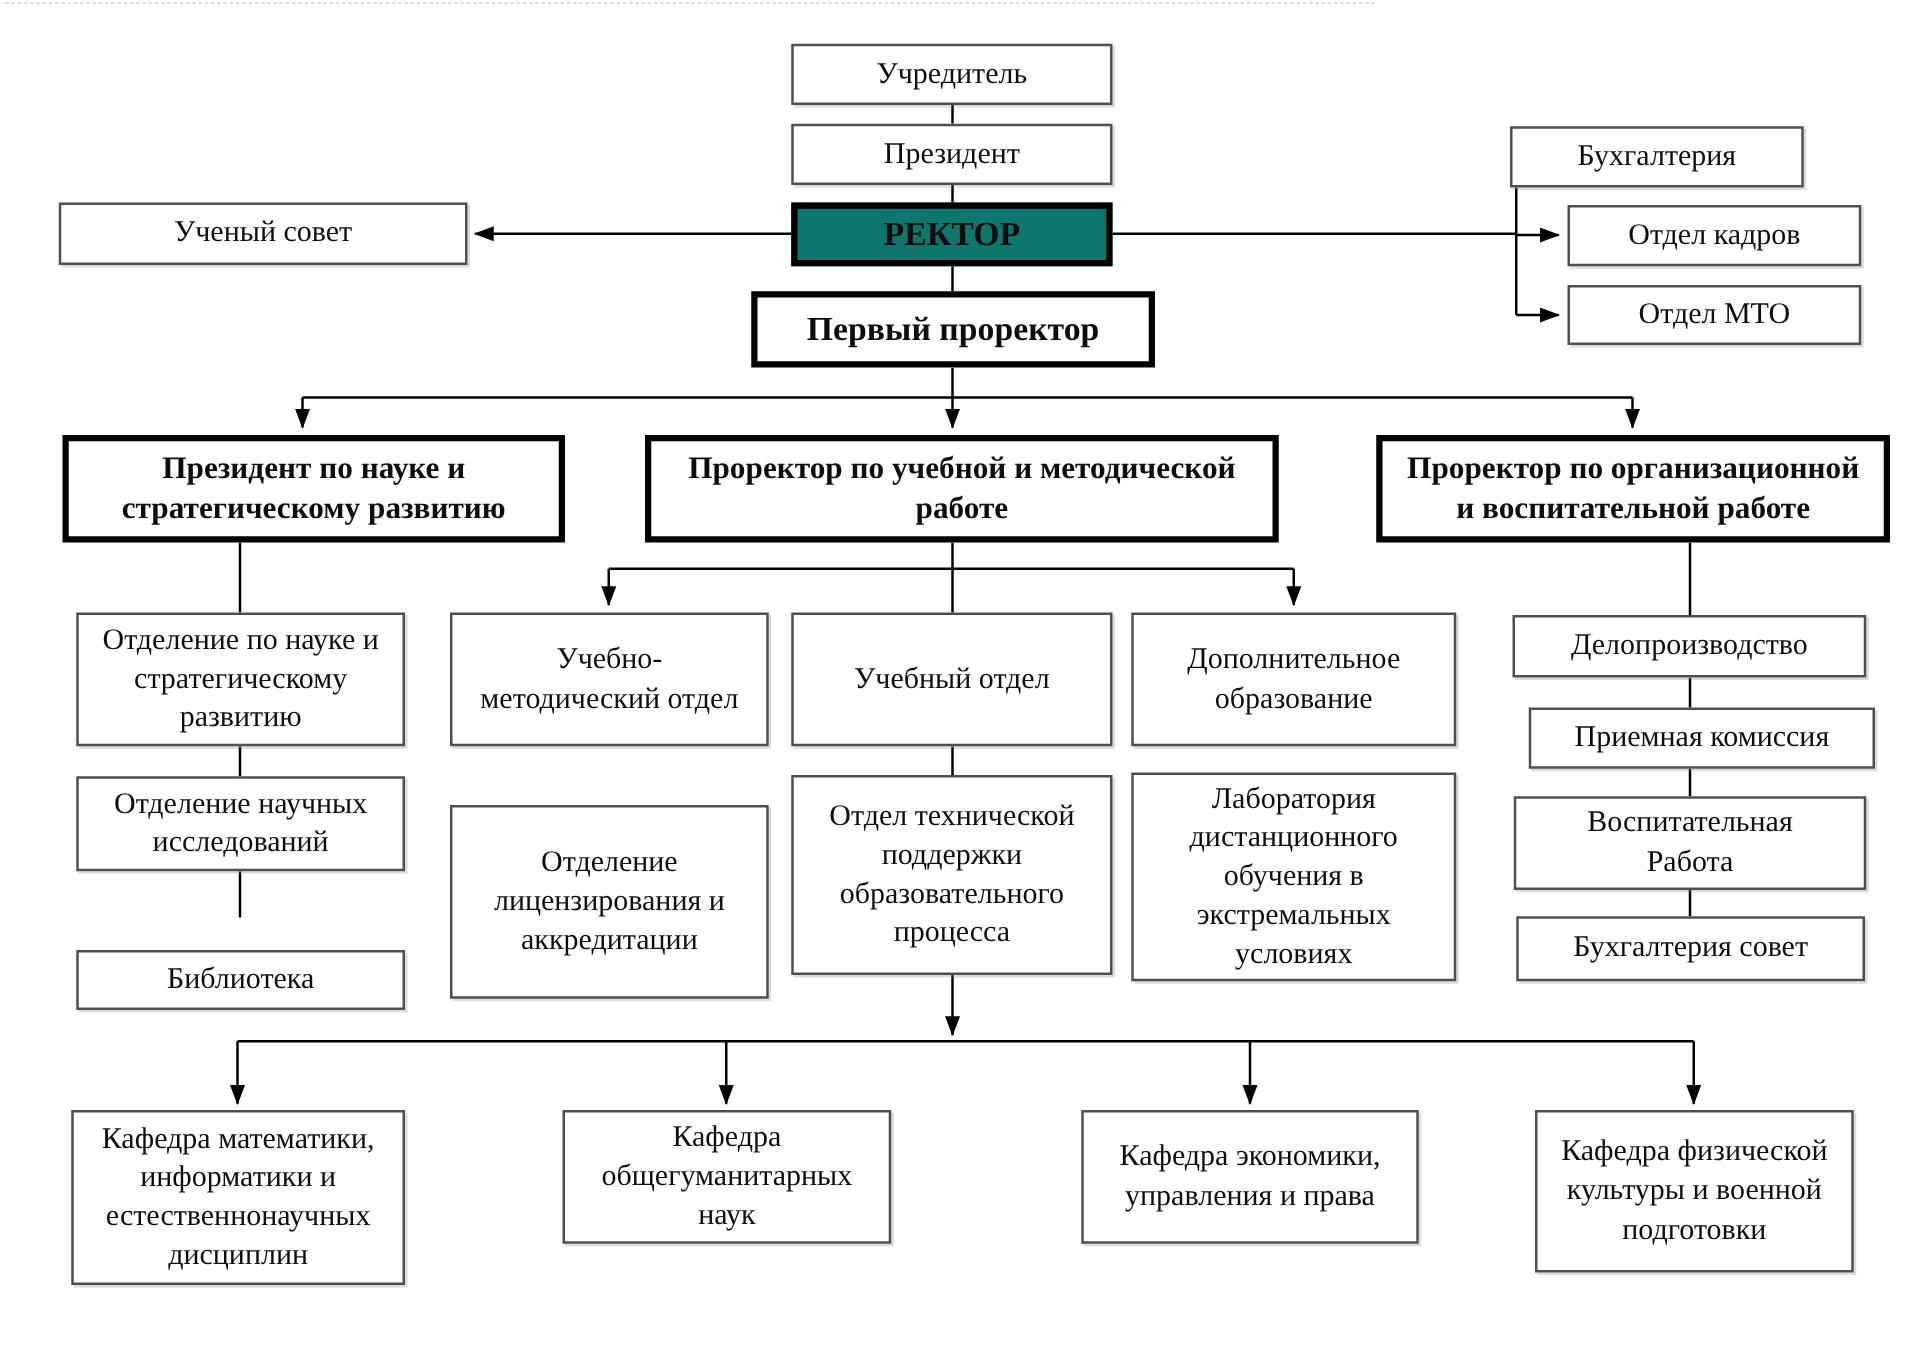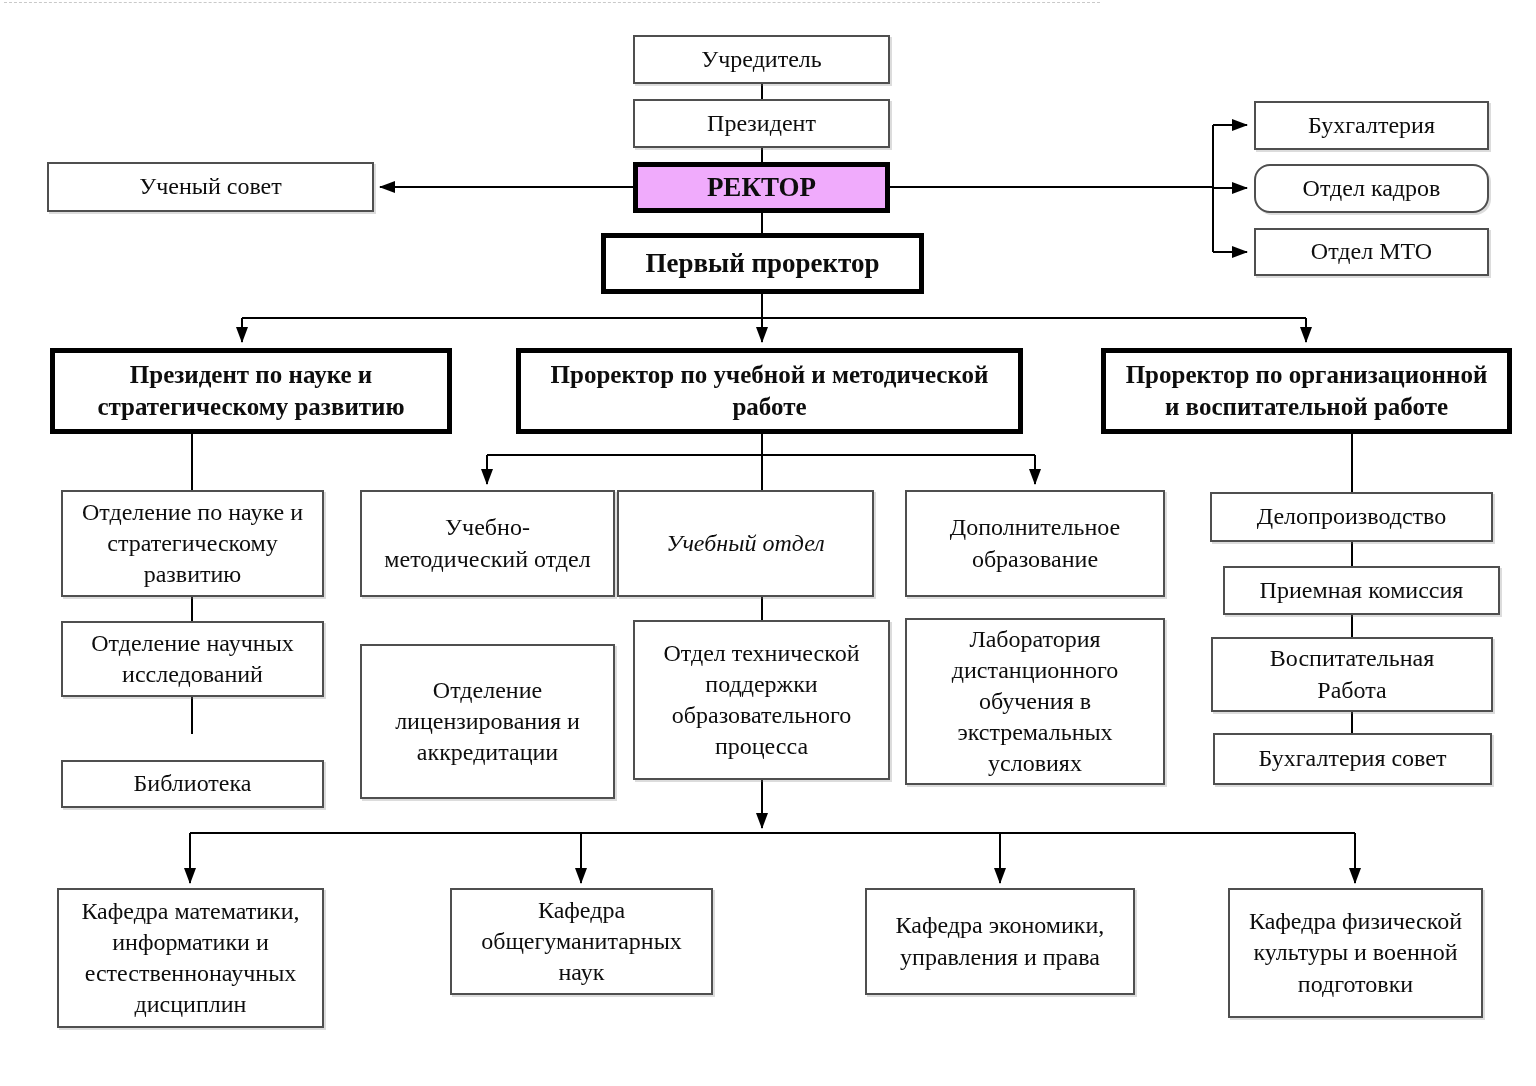--- a/index.html
+++ b/index.html
@@ -25,21 +25,21 @@
     padding:4px 10px;
     white-space:pre-line;
   }
   .node.bold{
     border:5px solid #000000;
     box-shadow:none;
     font-weight:700;
     font-size:25px;
   }
   .node.hd{font-size:27px;}
-  .node.rector{background:#f0abfc;}
+  .node.rector{background:#0f766e;}
   .scanline{
     position:absolute;left:4px;top:2px;width:1096px;height:0;
     border-top:1px dashed #c9c9c9;z-index:0;
   }
 </style>
 </head>
 <body>
 
 <div class="canvas">
 
@@ -109,43 +109,43 @@
         <line x1="1352" y1="712" x2="1352" y2="735"></line>
       </g>
     </g>
   </svg>
 
   <div class="node" style="left:633px;top:35px;width:257px;height:49px;">Учредитель</div>
   <div class="node" style="left:633px;top:99px;width:257px;height:49px;">Президент</div>
   <div class="node bold hd rector" style="left:633px;top:162px;width:257px;height:51px;">РЕКТОР</div>
   <div class="node" style="left:47px;top:162px;width:327px;height:50px;">Ученый совет</div>
 
-  <div class="node" style="left:1254px;top:101px;width:235px;height:49px;">Бухгалтерия</div>
-  <div class="node" style="left:1254px;top:164px;width:235px;height:49px;border-radius:16px;">Отдел кадров</div>
+  <div class="node" style="left:1208px;top:101px;width:235px;height:49px;">Бухгалтерия</div>
+  <div class="node" style="left:1254px;top:164px;width:235px;height:49px;">Отдел кадров</div>
   <div class="node" style="left:1254px;top:228px;width:235px;height:48px;">Отдел МТО</div>
 
   <div class="node bold hd" style="left:601px;top:233px;width:323px;height:61px;">Первый проректор</div>
 
   <div class="node bold" style="left:50px;top:348px;width:402px;height:86px;">Президент по науке и
 стратегическому развитию</div>
   <div class="node bold" style="left:516px;top:348px;width:507px;height:86px;">Проректор по учебной и методической
 работе</div>
   <div class="node bold" style="left:1101px;top:348px;width:411px;height:86px;">Проректор по организационной
 и воспитательной работе</div>
 
   <div class="node" style="left:61px;top:490px;width:263px;height:107px;">Отделение по науке и
 стратегическому
 развитию</div>
   <div class="node" style="left:61px;top:621px;width:263px;height:76px;">Отделение научных
 исследований</div>
   <div class="node" style="left:61px;top:760px;width:263px;height:48px;">Библиотека</div>
 
   <div class="node" style="left:360px;top:490px;width:255px;height:107px;">Учебно-
 методический отдел</div>
-  <div class="node" style="left:617px;top:490px;width:257px;height:107px;font-style:italic;">Учебный отдел</div>
+  <div class="node" style="left:633px;top:490px;width:257px;height:107px;">Учебный отдел</div>
   <div class="node" style="left:905px;top:490px;width:260px;height:107px;">Дополнительное
 образование</div>
 
   <div class="node" style="left:360px;top:644px;width:255px;height:155px;">Отделение
 лицензирования и
 аккредитации</div>
   <div class="node" style="left:633px;top:620px;width:257px;height:160px;">Отдел технической
 поддержки
 образовательного
 процесса</div>

